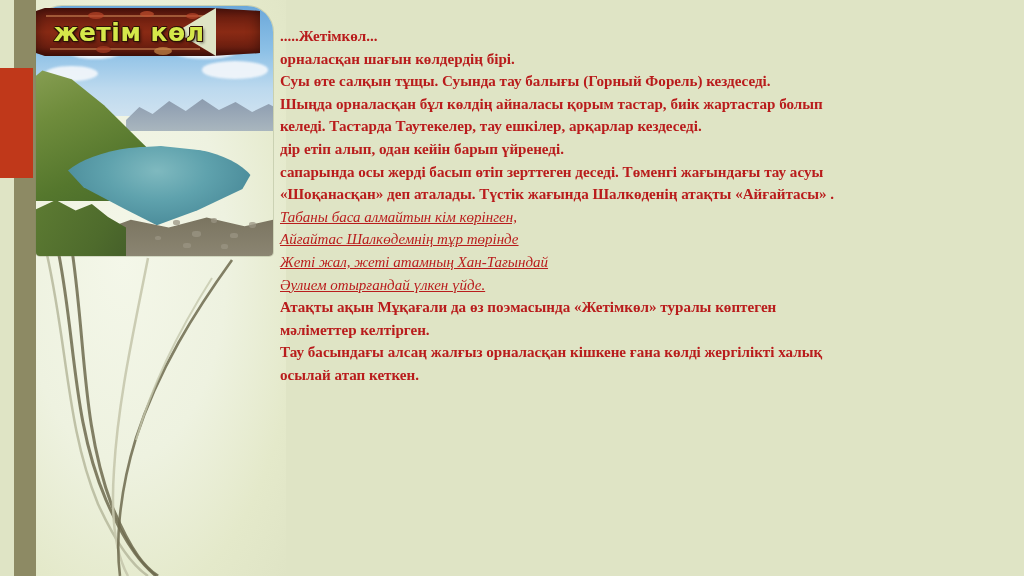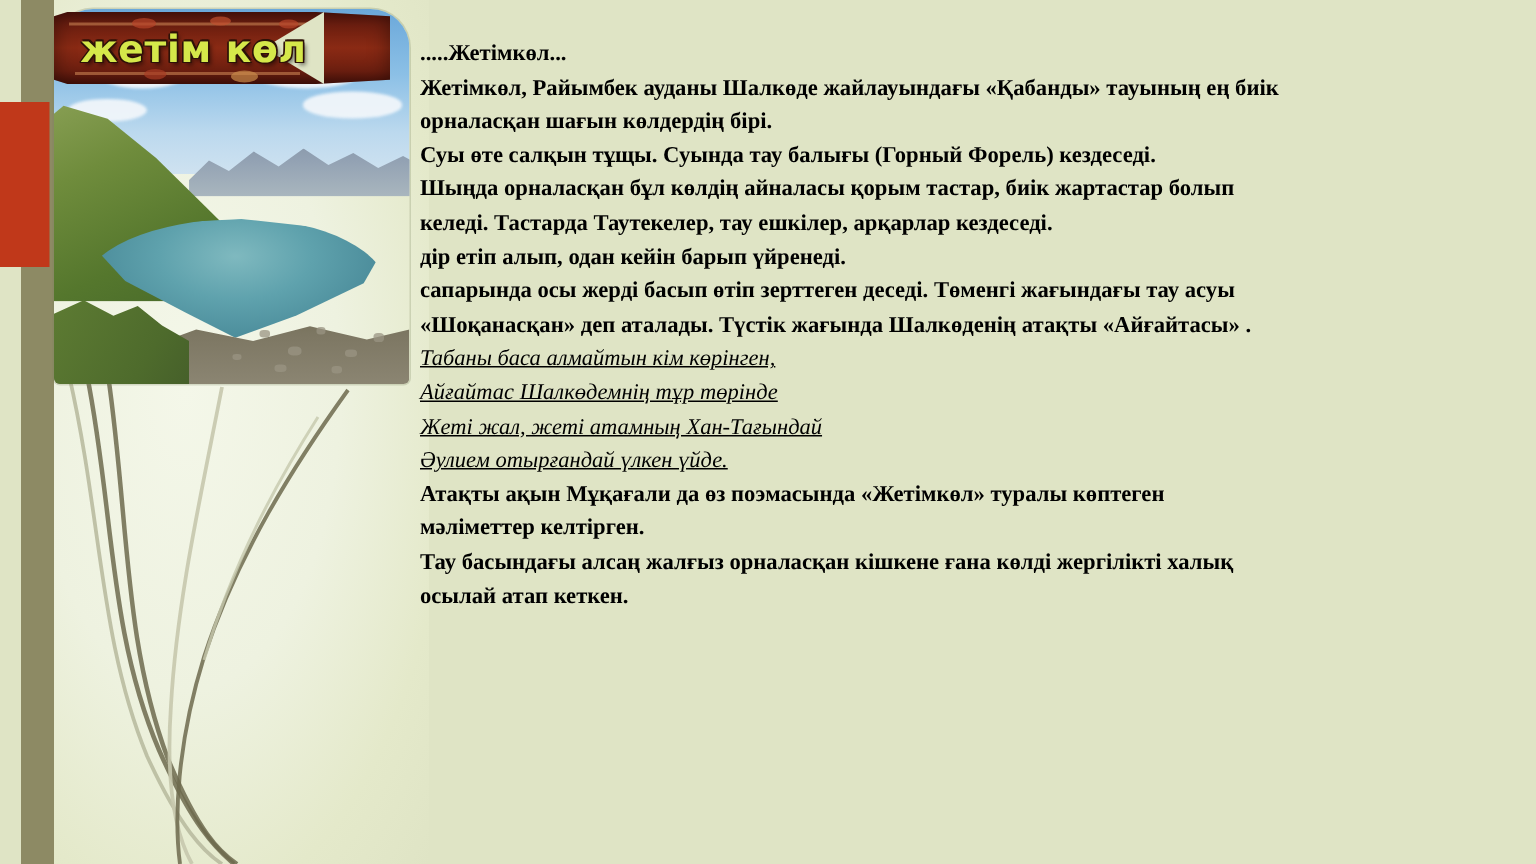--- a/index.html
+++ b/index.html
@@ -205,21 +205,21 @@
   
   .text-block {
     position: absolute;
     left: 280px;
     top: 25px;
     width: 740px;
     font-family: "Liberation Serif", "DejaVu Serif", serif;
     font-size: 15.1px;
     line-height: 22.6px;
     font-weight: 700;
-    color: #000000;
+    color: #b91c1c;
   }
   .text-block p {
     margin: 0;
     white-space: nowrap;
   }
   .text-block p.verse {
     font-style: italic;
     font-weight: 400;
     text-decoration: underline;
     font-size: 15px;
@@ -278,21 +278,20 @@
     <div class="stone" style="left:104px;top:3px;width:14px;height:6px;background:#c2502f;"></div>
     <div class="stone" style="left:150px;top:5px;width:13px;height:6px;background:#b8442a;"></div>
     <div class="stone" style="left:60px;top:38px;width:15px;height:7px;background:#a83c24;"></div>
     <div class="stone" style="left:118px;top:39px;width:18px;height:8px;background:#c98a4a;"></div>
     <div class="notch"></div>
     <div class="banner-title">жетім көл</div>
   </div>
 
   <div class="text-block">
     <p>.....Жетімкөл...</p>
-    <p>Жетімкөл, Райымбек ауданы Шалкөде жайлауындағы «Қабанды» тауының ең биік</p>
     <p>орналасқан шағын көлдердің бірі.</p>
     <p>Суы өте салқын тұщы. Суында тау балығы (Горный Форель) кездеседі.</p>
     <p>Шыңда орналасқан бұл көлдің айналасы қорым тастар, биік жартастар болып</p>
     <p>келеді. Тастарда Таутекелер, тау ешкілер, арқарлар кездеседі.</p>
     <p>дір етіп алып, одан кейін барып үйренеді.</p>
     <p>сапарында осы жерді басып өтіп зерттеген деседі. Төменгі жағындағы тау асуы</p>
     <p>«Шоқанасқан» деп аталады. Түстік жағында Шалкөденің атақты «Айғайтасы» .</p>
     <p class="verse">Табаны баса алмайтын кім көрінген,</p>
     <p class="verse">Айғайтас Шалкөдемнің тұр төрінде</p>
     <p class="verse">Жеті жал, жеті атамның Хан-Тағындай</p>

